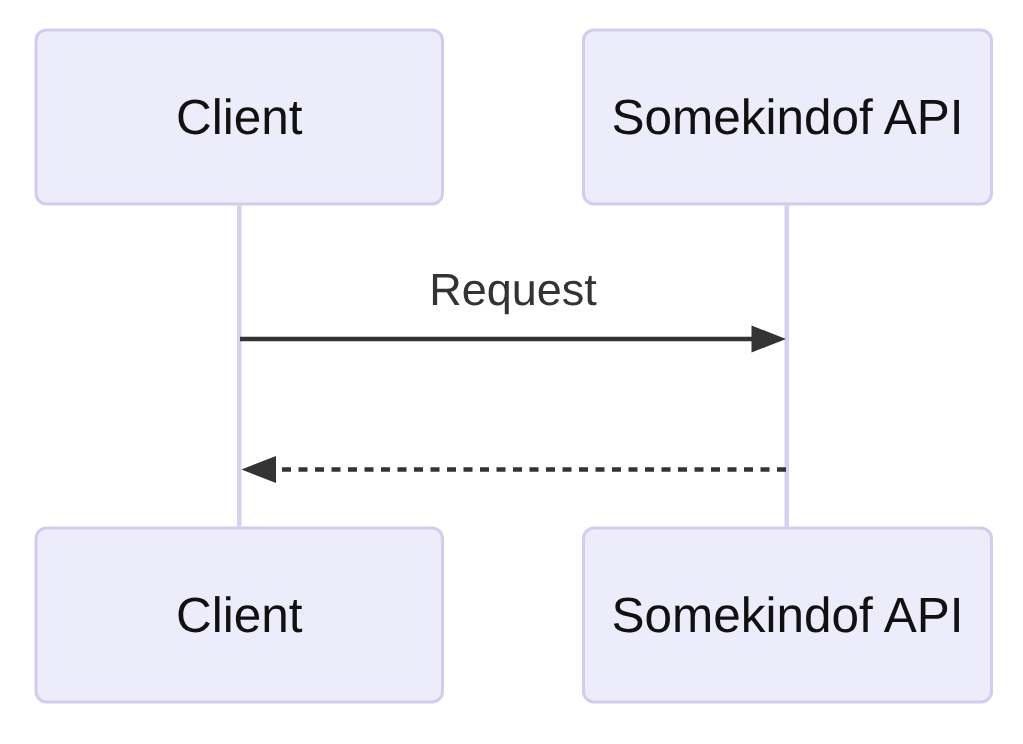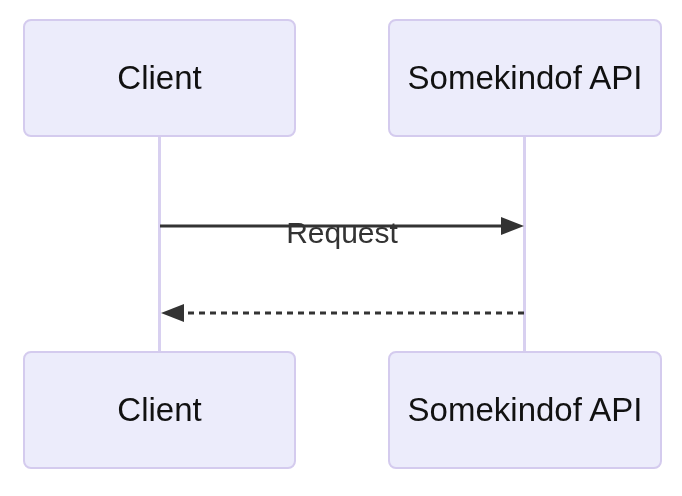--- a/index.html
+++ b/index.html
@@ -55,21 +55,21 @@
   .message-label {
     position: absolute;
     transform: translateX(-50%);
     left: 342px;
     font-size: 30px;
     line-height: 36px;
     color: #333333;
     white-space: nowrap;
     z-index: 3;
   }
-  .label-request  { top: 176px; margin-top: 39px; }
+  .label-request  { top: 176px; }
   .label-response { top: 263px; }
 </style>
 </head>
 <body>
 
 <div class="stage">
 
   <div class="lifeline lifeline-left"></div>
   <div class="lifeline lifeline-right"></div>
 

